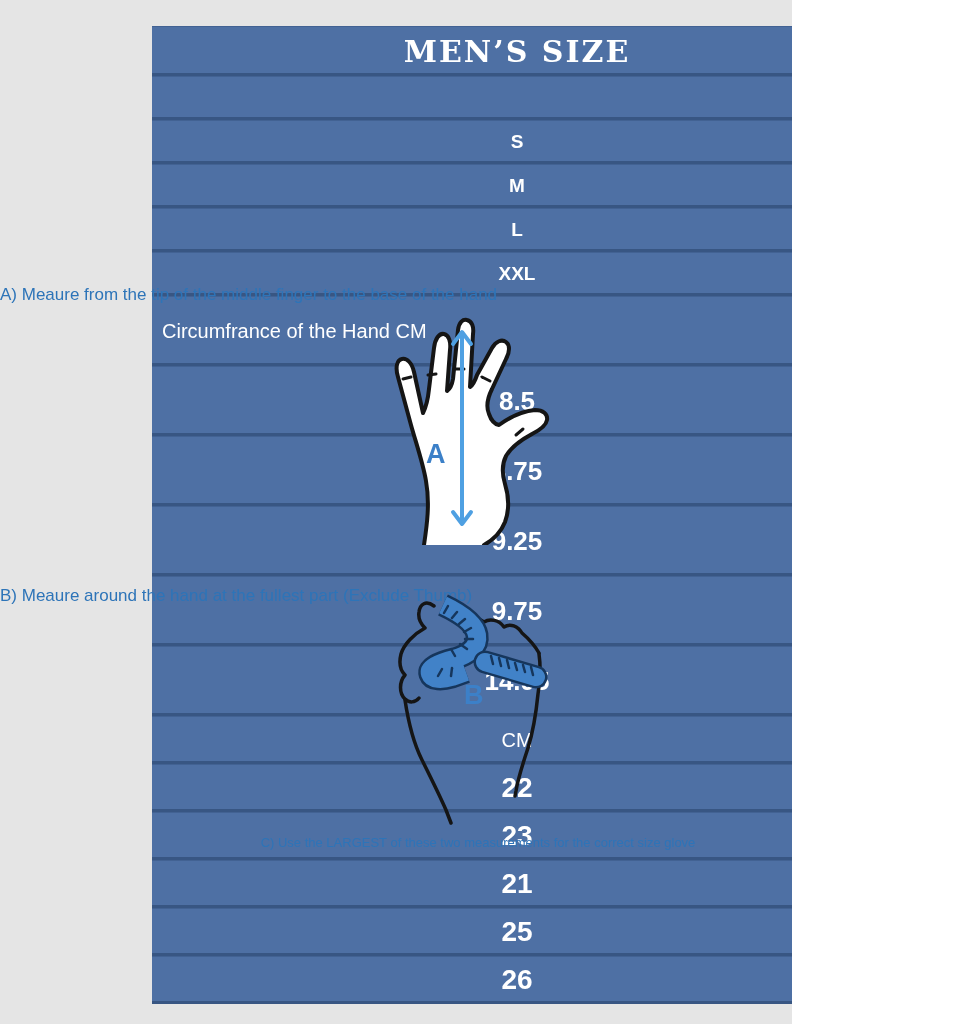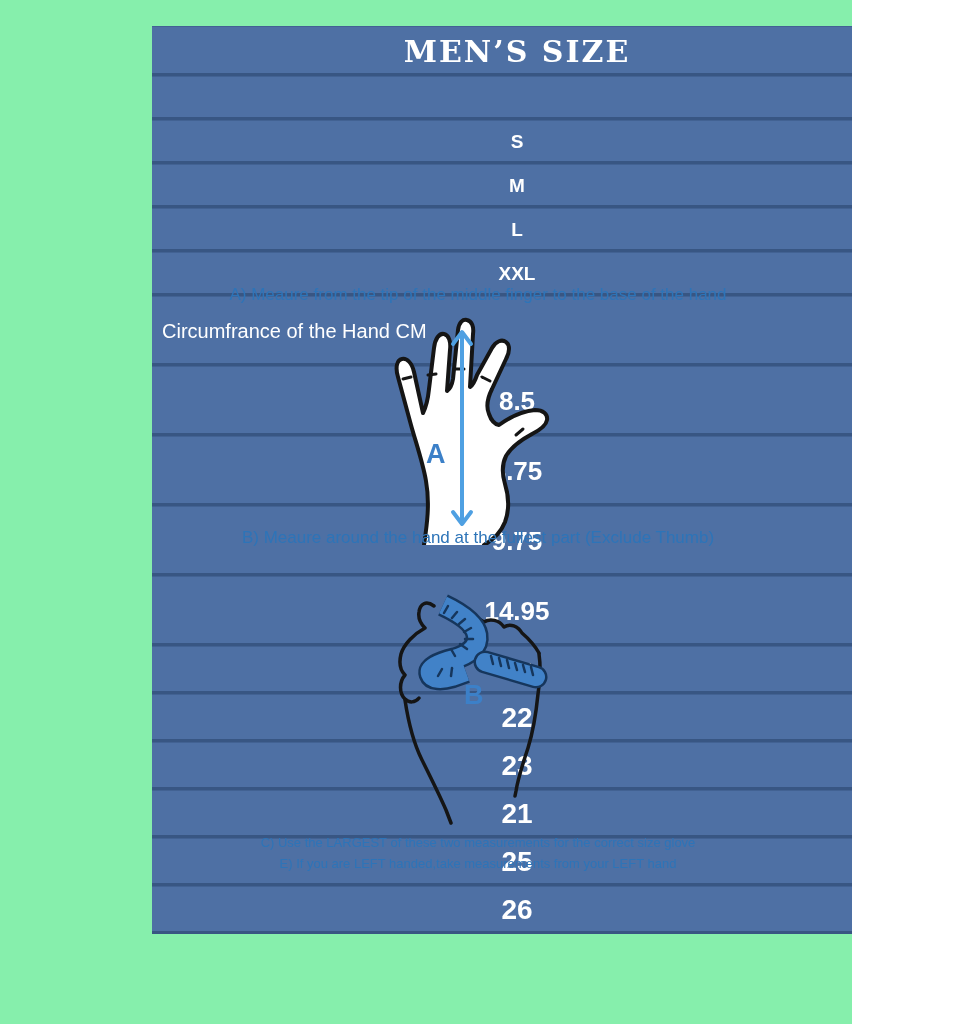--- a/index.html
+++ b/index.html
@@ -1,40 +1,40 @@
 <!DOCTYPE html>
 <html><head>
 <meta charset="utf-8">
 <style>
   html,body{margin:0;padding:0;background:#fff;}
-  .page{position:relative;width:852px;height:1024px;background:#86efac;
+  .page{position:relative;width:792px;height:1024px;background:#e5e5e5;
         font-family:"Liberation Sans",sans-serif;overflow:hidden;}
 
   
   .size-table{position:absolute;left:152px;top:26px;width:730px;
 Stackoverflow    display:grid;
     grid-template-columns:186px 80px 80px 114px 112px 118px;
     column-gap:8px;row-gap:8px;}
   .cell{background:#4e70a4;color:#fff;display:flex;align-items:center;justify-content:center;
         box-shadow:inset 0 -3px 0 rgba(18,38,72,.35), inset 0 1px 0 rgba(18,38,72,.18);}
   .t-title{grid-column:1 / -1;height:50px;
         font-family:"DejaVu Serif","Liberation Serif",serif;font-weight:700;
         font-size:30px;letter-spacing:2px;}
   .h-size{height:44px;font-size:19px;font-weight:700;}
   .r-circ{height:70px;font-size:26px;font-weight:700;}
   .r-circ.label{font-size:20px;font-weight:400;justify-content:flex-start;
         padding:0 8px 0 10px;line-height:1.25;text-align:left;}
   .r-cm{height:48px;font-size:28px;font-weight:700;}
   .r-cm.label{font-size:20px;font-weight:400;}
 
   
-  .note{position:absolute;left:0;width:956px;text-align:center;
+  .note{position:absolute;left:0;width:956px;text-align:left;
         color:#2d74b8;font-size:17px;}
   .note-a{top:285px;}
-  .note-b{top:528px;}
+  .note-b{top:586px;}
   .notes-cf{position:absolute;left:0;top:833px;width:956px;text-align:center;
         color:#2d74b8;font-size:13px;line-height:20.5px;}
 
   
   .hand-a{position:absolute;left:380px;top:317px;}
   .hand-b{position:absolute;left:398px;top:592px;}
   .diagram-label{font-family:"Liberation Sans",sans-serif;font-weight:700;font-size:27px;fill:#3c80c8;}
 </style>
 </head>
 <body>
@@ -46,20 +46,21 @@
 
     <div class="cell h-size"></div>
     <div class="cell h-size">S</div>
     <div class="cell h-size">M</div>
     <div class="cell h-size">L</div>
     <div class="cell h-size">XXL</div>
 
     <div class="cell r-circ label">Circumfrance of the Hand CM</div>
     <div class="cell r-circ">8.5</div>
     <div class="cell r-circ">8.75</div>
+    <div class="cell r-circ">9.25</div>
     <div class="cell r-circ">9.75</div>
     <div class="cell r-circ">14.95</div>
 
     <div class="cell r-cm label">CM</div>
     <div class="cell r-cm">22</div>
     <div class="cell r-cm">23</div>
     <div class="cell r-cm">21</div>
     <div class="cell r-cm">25</div>
     <div class="cell r-cm">26</div>
   </div>
@@ -123,16 +124,15 @@
         <path d="M 117 71 L 119 78"></path>
           <path d="M 125 73 L 127 80"></path>
           <path d="M 133 75 L 135 83"></path>
       </g>
     </g>
     <text class="diagram-label" x="66" y="112">B</text>
   </svg>
 
   <div class="notes-cf">
     <div>C) Use the LARGEST of these two measurements for the correct size glove</div>
-    <div>E) If you are LEFT handed,take measurements from your LEFT hand</div>
   </div>
 
 </div>
 
 </body></html>

